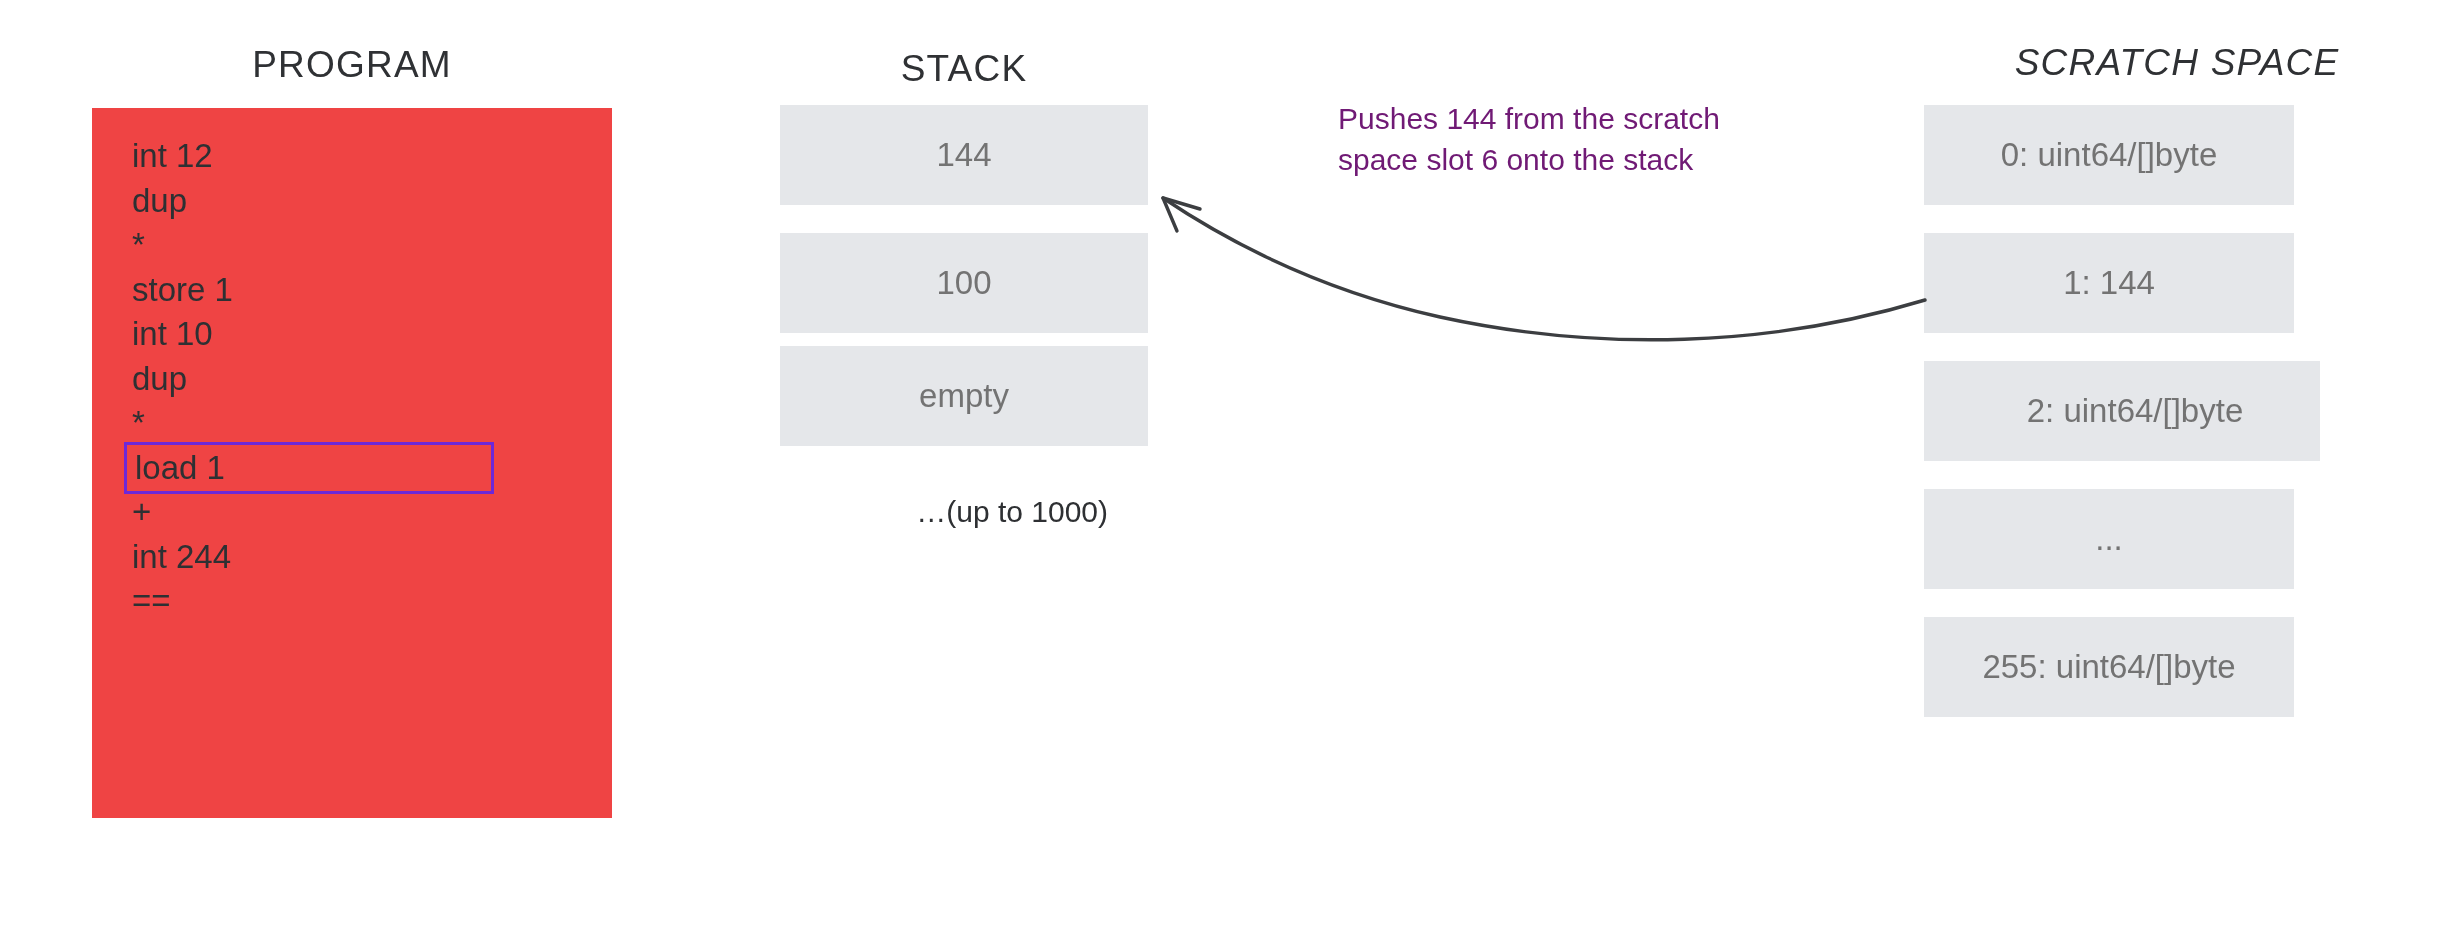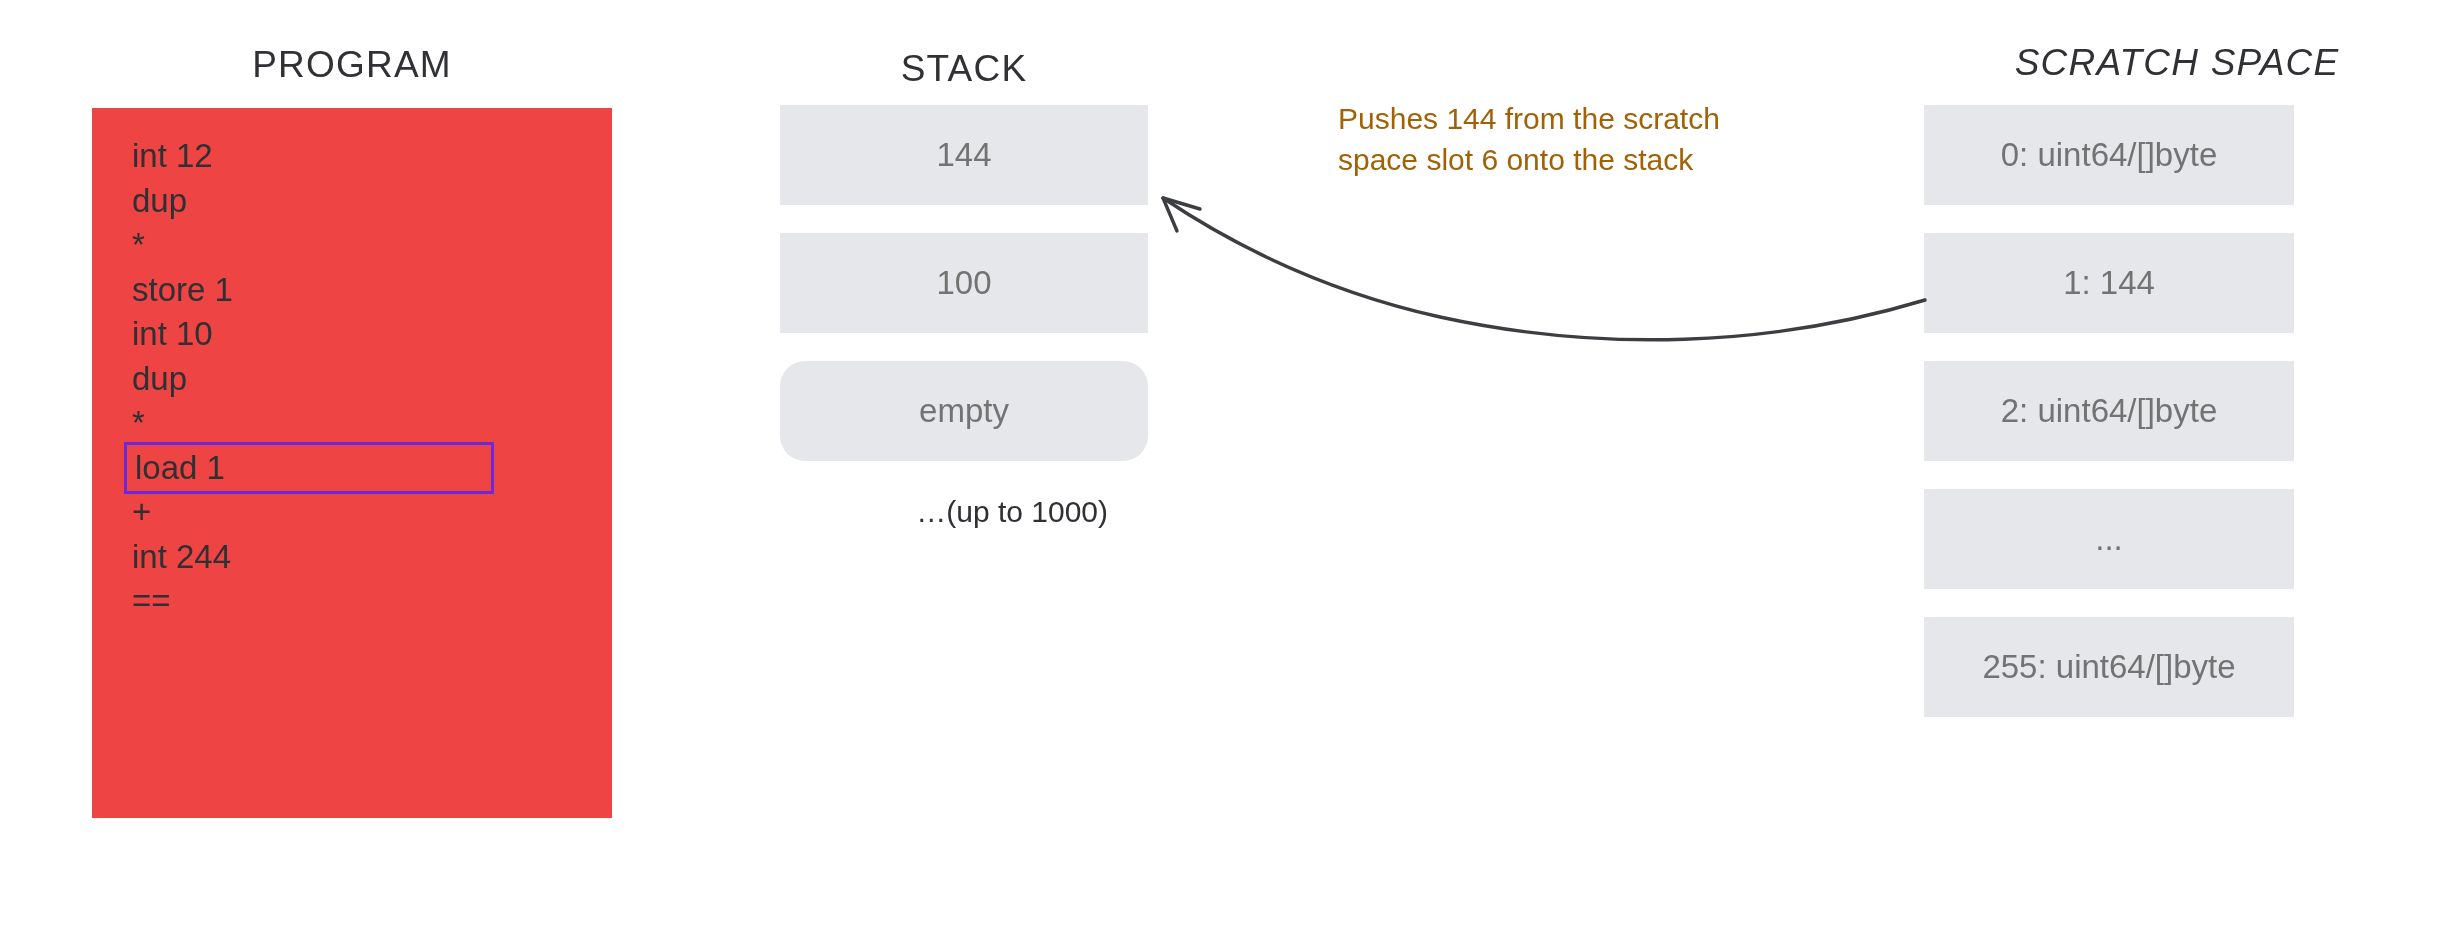--- a/index.html
+++ b/index.html
@@ -99,21 +99,21 @@
   }
 
   
   #annotation {
     position: absolute;
     left: 1338px;
     top: 98px;
     width: 470px;
     font-size: 30px;
     line-height: 1.37;
-    color: #a16207;
+    color: #701a75;
   }
 
   
   #arrow-svg {
     position: absolute;
     left: 0; top: 0;
     width: 2438px;
     height: 934px;
     pointer-events: none;
   }
@@ -139,31 +139,31 @@
         <div class="program-line" style="top: 422.5px;">int 244</div>
         <div class="program-line" style="top: 467px;">==</div>
       </div>
   </div>
 
   <div class="col-heading" id="stack-heading">STACK</div>
 
   <div id="stack-column">
       <div class="slot-box" style="top: 105px; height: 100px;">144</div>
       <div class="slot-box" style="top: 233px; height: 100px;">100</div>
-      <div class="slot-box" style="top: 361px; height: 100px; border-radius: 25px;">empty</div>
+      <div class="slot-box" style="top: 346px; height: 100px;">empty</div>
     </div>
 
   <div class="stack-note" id="stack-note">…(up to 1000)</div>
 
   <div class="col-heading" id="scratch-heading">SCRATCH SPACE</div>
 
   <div id="scratch-column">
       <div class="slot-box" style="top: 105px; height: 100px;">0: uint64/[]byte</div>
       <div class="slot-box" style="top: 233px; height: 100px;">1: 144</div>
-      <div class="slot-box" style="top: 361px; height: 100px;">2: uint64/[]byte</div>
+      <div class="slot-box" style="top: 361px; height: 100px; padding-left: 26px;">2: uint64/[]byte</div>
       <div class="slot-box" style="top: 489px; height: 100px;">...</div>
       <div class="slot-box" style="top: 617px; height: 100px;">255: uint64/[]byte</div>
     </div>
 
   <div id="annotation">
     <div>Pushes 144 from the scratch</div>
     <div>space slot 6 onto the stack</div>
   </div>
 
   <svg id="arrow-svg" viewBox="0 0 2438 934">

